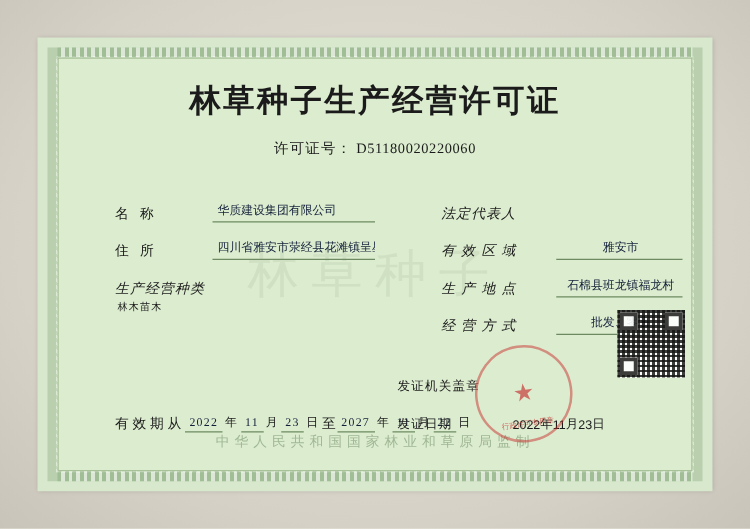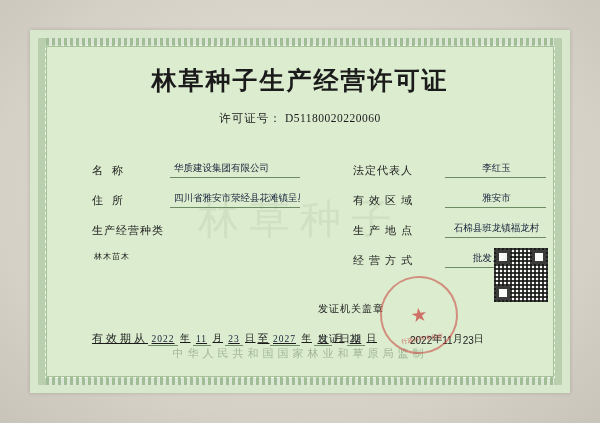--- a/index.html
+++ b/index.html
@@ -100,58 +100,57 @@
     height: 30px;
     font-size: 11px;
     color: #1b1b1b;
   }
   .row .lab {
     width: 78px;
     flex: none;
     letter-spacing: 3px;
     white-space: nowrap;
   }
-  .row .lab.wide { width: 92px; letter-spacing: 1px; }
+  .row .lab.wide { width: 92px; letter-spacing: 1px; font-style: italic; }
   .row .val {
     flex: 1;
     border-bottom: 1px solid #6d8a63;
     font-size: 9.5px;
     padding: 0 2px 2px 4px;
     color: #14213a;
     font-family: Liberation Serif, serif;
     white-space: nowrap;
     overflow: hidden;
   }
   .row .val.center { text-align: center; }
   .row .val.nb { border-bottom: none; }
 
   .sub-note {
     font-size: 8px;
     color: #1b1b1b;
     margin-left: 2px;
-    margin-top: 13px;
+    margin-top: 2px;
     letter-spacing: 1px;
   }
 
   
   .bottom {
     position: relative;
     margin-top: 18px;
     display: flex;
   }
   .validity {
     width: 50%;
     box-sizing: border-box;
     padding-left: 38px;
     font-size: 11px;
     color: #1b1b1b;
     display: flex;
     align-items: flex-end;
     letter-spacing: 1px;
-    text-decoration: underline;
   }
   .validity .lab { letter-spacing: 3px; white-space: nowrap; }
   .dt { display: inline-flex; align-items: flex-end; white-space: nowrap; }
   .dt .num {
     font-family: "Liberation Serif", serif;
     font-size: 9.5px;
     border-bottom: 1px solid #6d8a63;
     min-width: 26px;
     text-align: center;
     padding: 0 2px 1px;
@@ -294,21 +293,20 @@
           <div class="row">
             <span class="lab wide">生产经营种类</span>
             <span class="val nb"></span>
           </div>
           <div class="sub-note">林木苗木</div>
         </div>
 
         <div class="col right">
           <div class="row">
             <span class="lab wide">法定代表人</span>
-            <span class="val center">李红玉</span>
           </div>
           <div class="row">
             <span class="lab wide">有 效 区 域</span>
             <span class="val center">雅安市</span>
           </div>
           <div class="row">
             <span class="lab wide">生 产 地 点</span>
             <span class="val center">石棉县班龙镇福龙村</span>
           </div>
           <div class="row">

